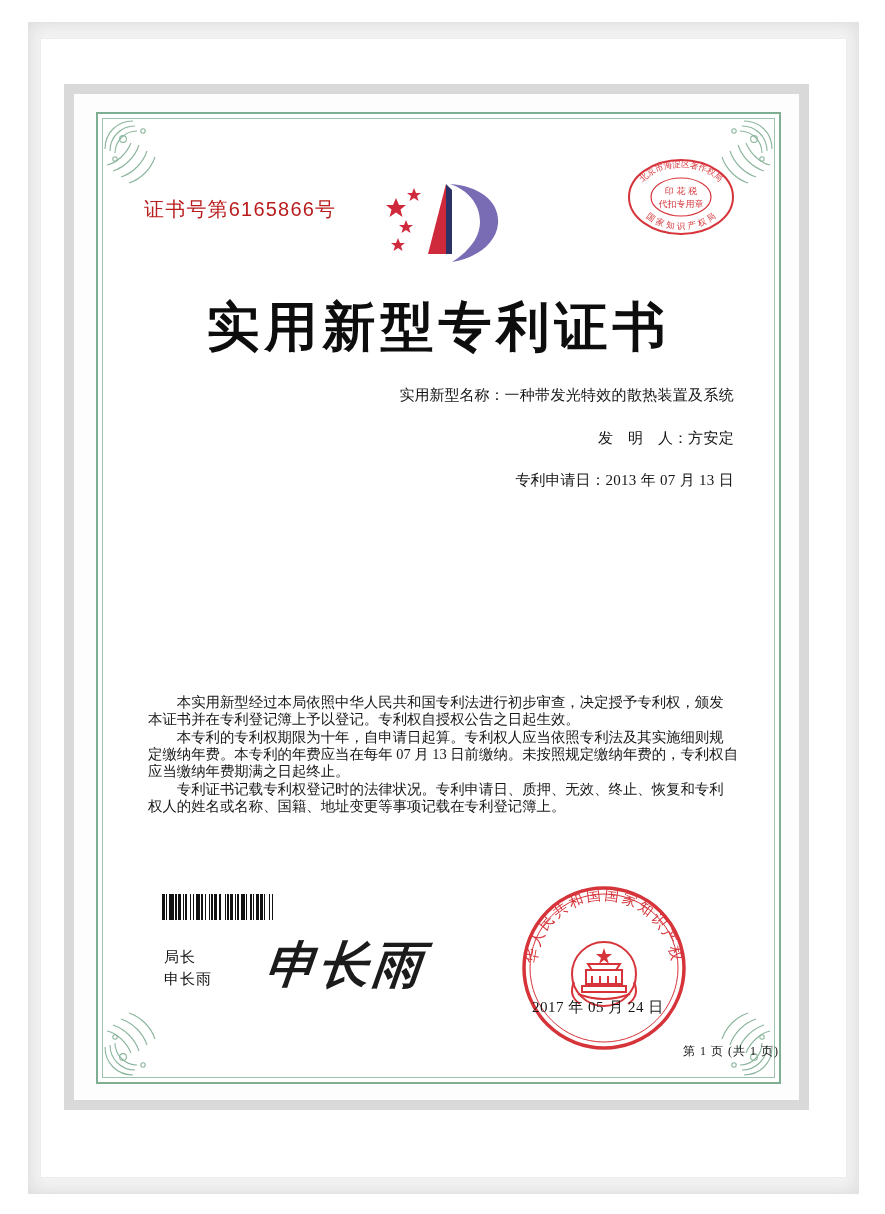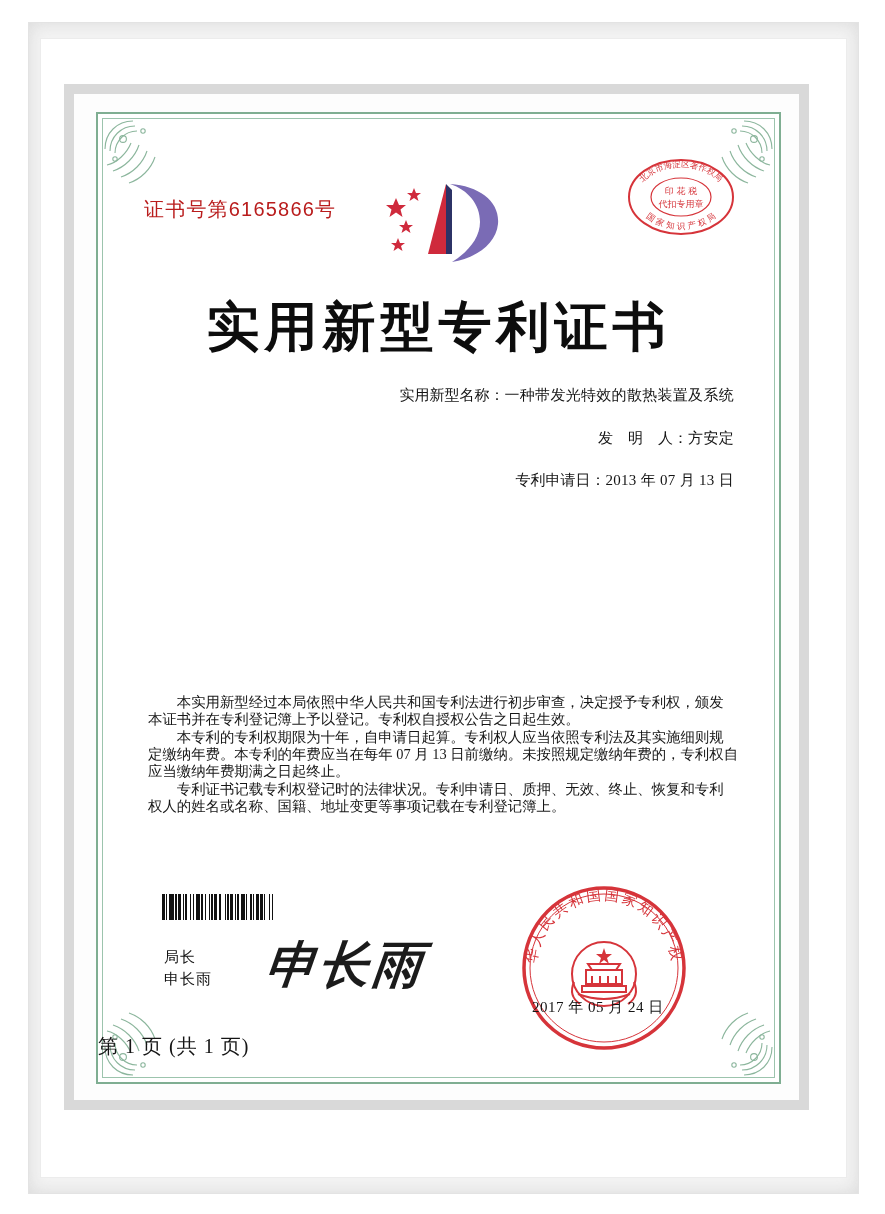--- a/index.html
+++ b/index.html
@@ -187,22 +187,22 @@
     color: #151515;
     letter-spacing: 0.5px;
     z-index: 5;
   }
 
   
   .footer {
     position: absolute;
     left: 0; right: 0;
     bottom: 22px;
-    text-align: left;
-    font-size: 20px;
+    text-align: right;
+    font-size: 12px;
     color: #141414;
     letter-spacing: 1px;
   }
 
   .nosel { user-select: none; }
 </style>
 </head>
 <body>
 
 <div class="scan-page">

